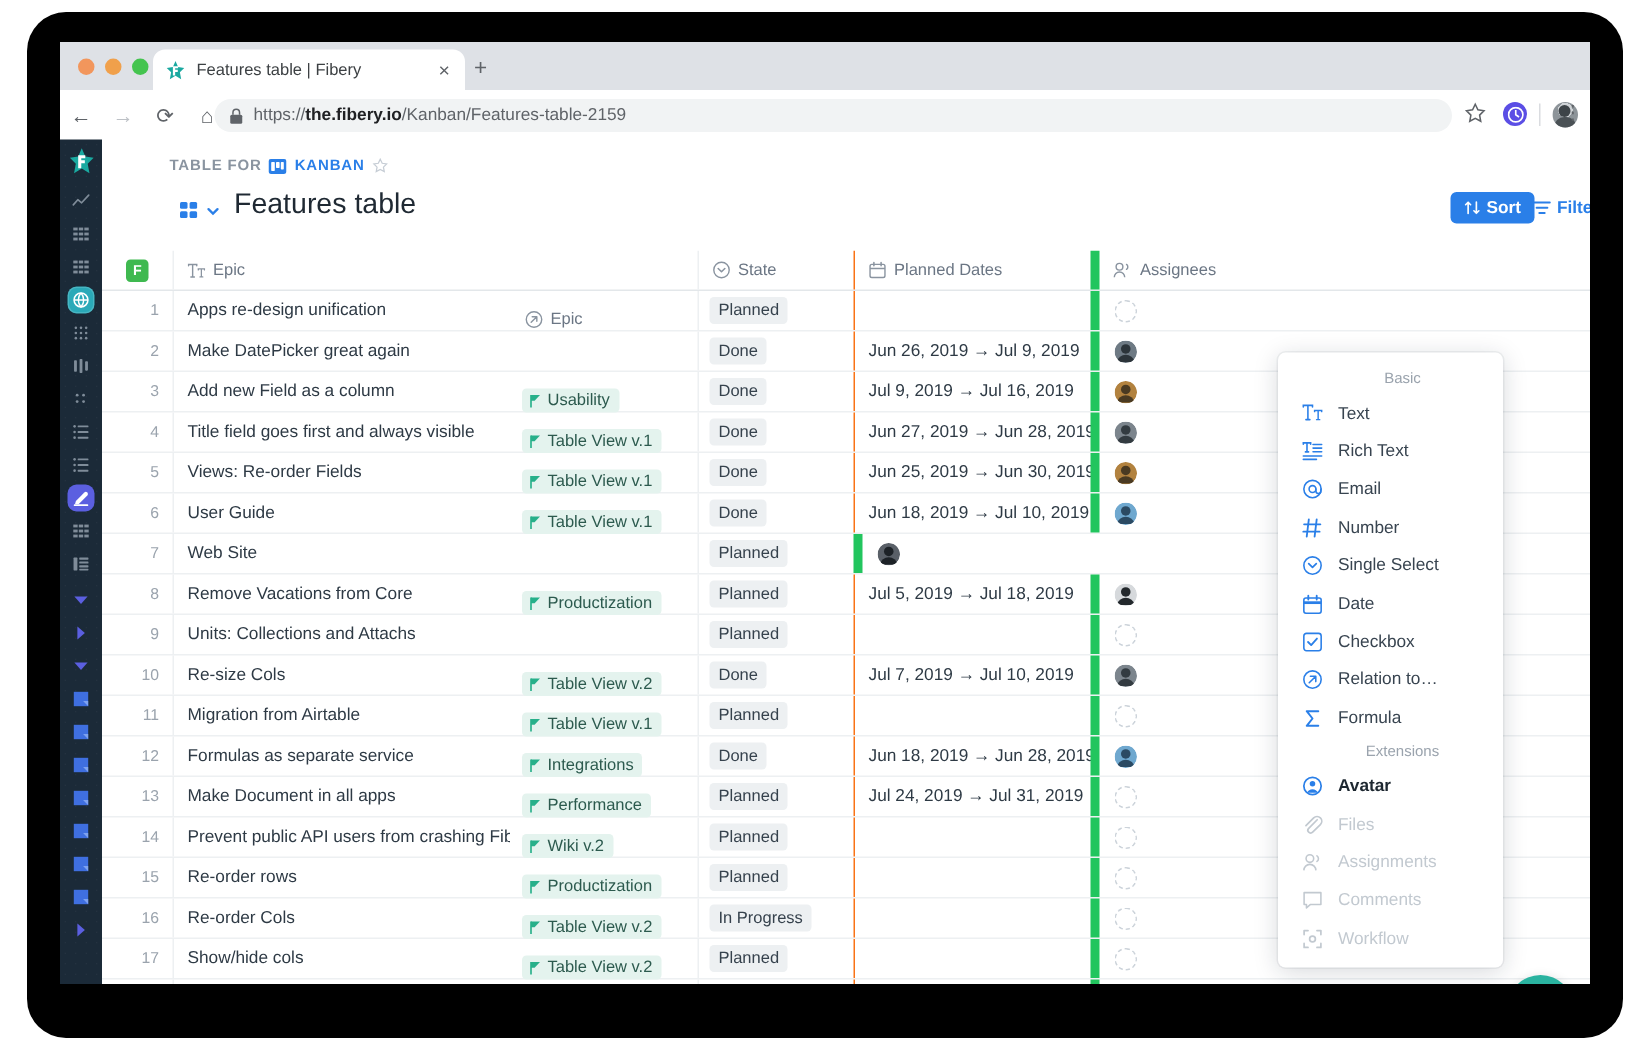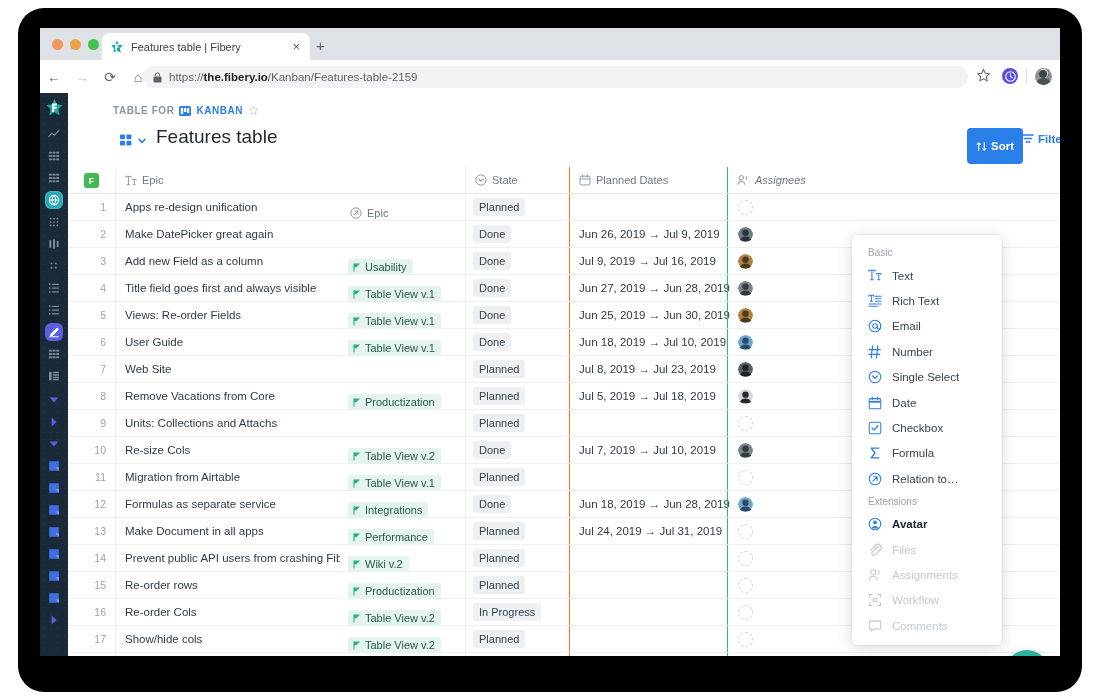--- a/index.html
+++ b/index.html
@@ -71,21 +71,21 @@
                     background: radial-gradient(circle at 50% 32%, #cfd3d6 0 34%, #8d9499 34% 100%),
                                 linear-gradient(#b9bfc4, #7c8489);
                     overflow: hidden; }
   #profile-avatar .pa-head { position:absolute; left:4px; top:2px; width:8px; height:8px;
                     border-radius:50%; background:#3d4448; }
   #profile-avatar .pa-body { position:absolute; left:1px; top:10px; width:15px; height:10px;
                     border-radius:7px 7px 0 0; background:#4a5155; }
   #tb-menu { left: 1002px; color: #5f6368; font-size: 13px; line-height: 1; letter-spacing: 0; }
 
   
-  #app { position: absolute; left: 0; top: 65px; width: 1020px; height: 563px; background: #ffffff; }
+  #app { position: absolute; left: 0; top: 65px; width: 1020px; height: 563px; background: #ffffff; text-align: center; }
 
   #sidebar {
     position: absolute; left: 0; top: 0; width: 28px; height: 563px;
     background: #1b2a38;
     background-image: radial-gradient(circle, rgba(255,255,255,.07) 0.5px, transparent 0.6px);
     background-size: 7px 7px;
   }
   #logo { position: absolute; left: 5px; top: 5px; width: 19px; height: 19px; }
   .sb-item {
     position: absolute; left: 5px; width: 18px; height: 18px;
@@ -107,21 +107,21 @@
   }
   #bc-prefix { color: #8a94a0; }
   #bc-kanban { color: #2a7fe8; }
   #bc-star { color: #c6cdd5; font-size: 11px; }
   #view-switch { position: absolute; left: 52px; top: 41px; display: flex; align-items: center; gap: 5px; }
   #title {
     position: absolute; left: 88px; top: 33px;
     font-size: 19px; color: #1f2933; font-weight: normal;
   }
   #sort-btn {
-    position: absolute; left: 899px; top: 35px; height: 36px;
+    position: absolute; left: 899px; top: 35px; height: 21px;
     background: #2a7fe8; color: #ffffff; border-radius: 4px;
     display: flex; align-items: center; gap: 4px;
     padding: 0 9px; font-size: 11.5px; font-weight: bold;
   }
   #filter-btn {
     position: absolute; left: 951px; top: 35px; height: 21px;
     color: #2a7fe8; display: flex; align-items: center; gap: 4px;
     padding: 0 3px; font-size: 11.5px; font-weight: bold;
   }
 
@@ -134,22 +134,22 @@
   .c-name { width: 225px; flex: 0 0 225px; border-left: 1px solid #edf0f2;
             display:flex; align-items:center; padding-left: 9px; font-size: 11.5px; color: #2e3a45;
             overflow: hidden; white-space: nowrap; }
   .c-epic { width: 125px; flex: 0 0 125px; border-left: 1px solid #edf0f2;
             display:flex; align-items:center; padding-left: 7px; margin-top: 46px; }
   .c-state{ width: 104px; flex: 0 0 104px; border-left: 1px solid #edf0f2;
             display:flex; align-items:center; padding-left: 7px; }
   .c-dates{ width: 158px; flex: 0 0 158px; border-left: 1px solid #f97316;
             display:flex; align-items:center; padding-left: 9px; font-size: 11.5px; color: #2e3a45;
             white-space: nowrap; }
-  .c-assign{ width: 110px; flex: 0 0 110px; border-left: 1px solid #22c55e;
-            display:flex; align-items:center; padding-left: 10px; font-style: italic; }
+  .c-assign{ width: 110px; flex: 0 0 110px; border-left: 6px solid #22c55e;
+            display:flex; align-items:center; padding-left: 10px; }
 
   #head-row .c-name, #head-row .c-epic, #head-row .c-state,
   #head-row .c-dates, #head-row .c-assign {
     font-size: 11px; color: #6b7684; gap: 5px; padding-left: 9px;
   }
   #head-row .c-num { justify-content: center; padding: 0; }
   #f-badge { width: 15px; height: 15px; border-radius: 3px; background: #3fb950;
              color: #fff; font-size: 9.5px; font-weight: bold;
              display:flex; align-items:center; justify-content:center; }
 
@@ -670,21 +670,20 @@
                   <svg width="8" height="9" viewBox="0 0 8 9">
                     <path d="M1 0.4 H7 L3.4 4.2 H1 Z" fill="#27b08a"></path>
                     <path d="M1 0.4 V8.6" stroke="#27b08a" stroke-width="1.1"></path>
                   </svg>
                   <span>Productization</span>
                 </span>
               </div>
               <div class="c-state">
                 <span class="state-badge">Planned</span>
               </div>
-              <div class="c-dates">Jul 8, 2019 → Jul 23, 2019</div>
               <div class="c-assign">
                 <span class="avatar"><svg width="15" height="15" viewBox="0 0 16 16">
                     <circle cx="8" cy="8" r="8" fill="#5a6068"></circle>
                     <circle cx="8" cy="6" r="3.4" fill="#1d2227"></circle>
                     <path d="M1.6 15.2 a6.6 6.6 0 0 1 12.8 0 Z" fill="#1d2227"></path>
                   </svg></span>
               </div>
             </div>
             <div class="row">
               <div class="c-num">8</div>
@@ -964,33 +963,33 @@
                 <svg viewBox="0 0 16 16" width="14" height="14">
                   <rect x="1.4" y="1.4" width="13.2" height="13.2" rx="2" fill="none" stroke="#2a7fe8" stroke-width="1.2"></rect>
                   <path d="M4.6 8 L7 10.4 L11.4 5.4" fill="none" stroke="#2a7fe8" stroke-width="1.4" stroke-linecap="round" stroke-linejoin="round"></path>
                 </svg>
               </span>
               <span>Checkbox</span>
             </div>
             <div class="dd-item">
               <span class="dd-ico">
                 <svg viewBox="0 0 16 16" width="14" height="14">
-                  <path d="M12.4 2.4 H3.6 L8 8 L3.6 13.6 H12.4" fill="none" stroke="#2a7fe8" stroke-width="1.5" stroke-linecap="round" stroke-linejoin="round"></path>
-                </svg>
-              </span>
-              <span>Formula</span>
-            </div>
-            <div class="dd-item">
-              <span class="dd-ico">
-                <svg viewBox="0 0 16 16" width="14" height="14">
                   <circle cx="8" cy="8" r="6.6" fill="none" stroke="#2a7fe8" stroke-width="1.2"></circle>
                   <path d="M5.5 10.5 L10.5 5.5 M6.4 5.5 H10.5 V9.6" fill="none" stroke="#2a7fe8" stroke-width="1.2" stroke-linecap="round" stroke-linejoin="round"></path>
                 </svg>
               </span>
               <span>Relation to…</span>
+            </div>
+            <div class="dd-item">
+              <span class="dd-ico">
+                <svg viewBox="0 0 16 16" width="14" height="14">
+                  <path d="M12.4 2.4 H3.6 L8 8 L3.6 13.6 H12.4" fill="none" stroke="#2a7fe8" stroke-width="1.5" stroke-linecap="round" stroke-linejoin="round"></path>
+                </svg>
+              </span>
+              <span>Formula</span>
             </div>
           </div>
         <div class="dd-section">Extensions</div>
         <div id="dd-ext">
             <div class="dd-item active">
               <span class="dd-ico">
                 <svg viewBox="0 0 16 16" width="14" height="14">
                   <circle cx="8" cy="8" r="6.6" fill="none" stroke="#2a7fe8" stroke-width="1.3"></circle>
                   <circle cx="8" cy="6.2" r="2.1" fill="#2a7fe8"></circle>
                   <path d="M3.9 13.2 a4.4 4.4 0 0 1 8.2 0" fill="#2a7fe8"></path>
@@ -1012,33 +1011,33 @@
                   <circle cx="6" cy="5" r="2.9" fill="none" stroke="#c2c9d0" stroke-width="1.2"></circle>
                   <path d="M1.4 14 a4.6 4.6 0 0 1 9.2 0" fill="none" stroke="#c2c9d0" stroke-width="1.2"></path>
                   <path d="M11.4 2.9 a2.6 2.6 0 0 1 0 4.3" fill="none" stroke="#c2c9d0" stroke-width="1.2" stroke-linecap="round"></path>
                 </svg>
               </span>
               <span>Assignments</span>
             </div>
             <div class="dd-item disabled">
               <span class="dd-ico">
                 <svg viewBox="0 0 16 16" width="14" height="14">
+                  <path d="M1.6 2.4 h12.8 v9 H6.5 L3.4 14 v-2.6 H1.6 Z" fill="none" stroke="#c2c9d0" stroke-width="1.2" stroke-linejoin="round"></path>
+                </svg>
+              </span>
+              <span>Comments</span>
+            </div>
+            <div class="dd-item disabled">
+              <span class="dd-ico">
+                <svg viewBox="0 0 16 16" width="14" height="14">
                   <path d="M1.6 4.6 V1.6 H4.6 M11.4 1.6 H14.4 V4.6 M14.4 11.4 V14.4 H11.4 M4.6 14.4 H1.6 V11.4" fill="none" stroke="#c2c9d0" stroke-width="1.3" stroke-linecap="round" stroke-linejoin="round"></path>
                   <circle cx="8" cy="8" r="2.2" fill="none" stroke="#c2c9d0" stroke-width="1.3"></circle>
                 </svg>
               </span>
               <span>Workflow</span>
-            </div>
-            <div class="dd-item disabled">
-              <span class="dd-ico">
-                <svg viewBox="0 0 16 16" width="14" height="14">
-                  <path d="M1.6 2.4 h12.8 v9 H6.5 L3.4 14 v-2.6 H1.6 Z" fill="none" stroke="#c2c9d0" stroke-width="1.2" stroke-linejoin="round"></path>
-                </svg>
-              </span>
-              <span>Comments</span>
             </div>
           </div>
       </div>
 
       <div id="intercom">
         
       </div>
 
     </div>
   </div>

